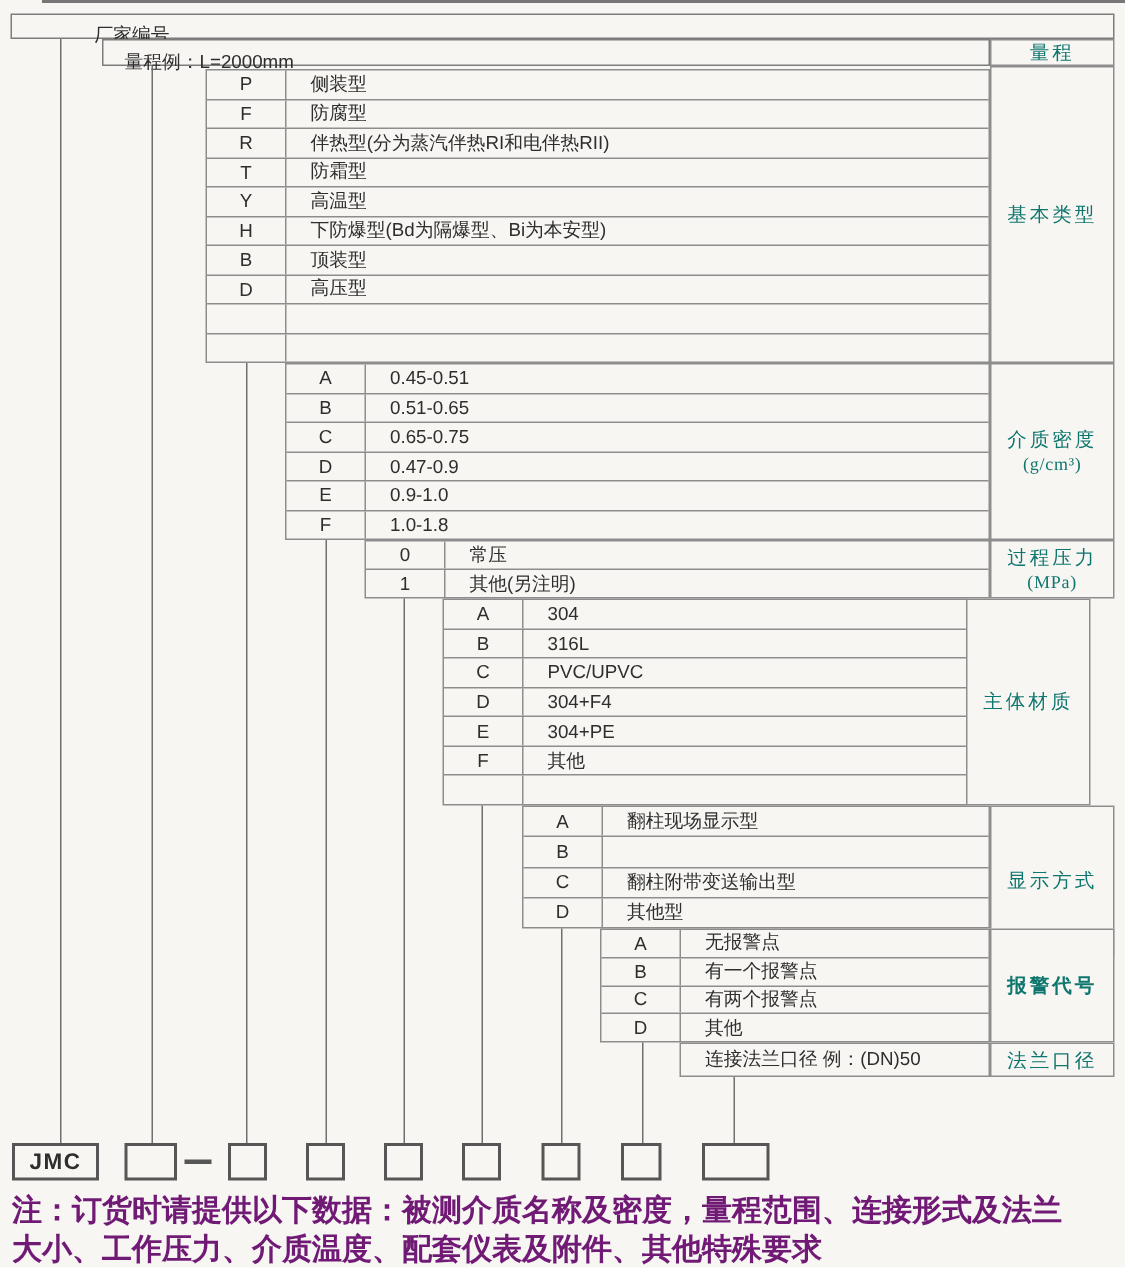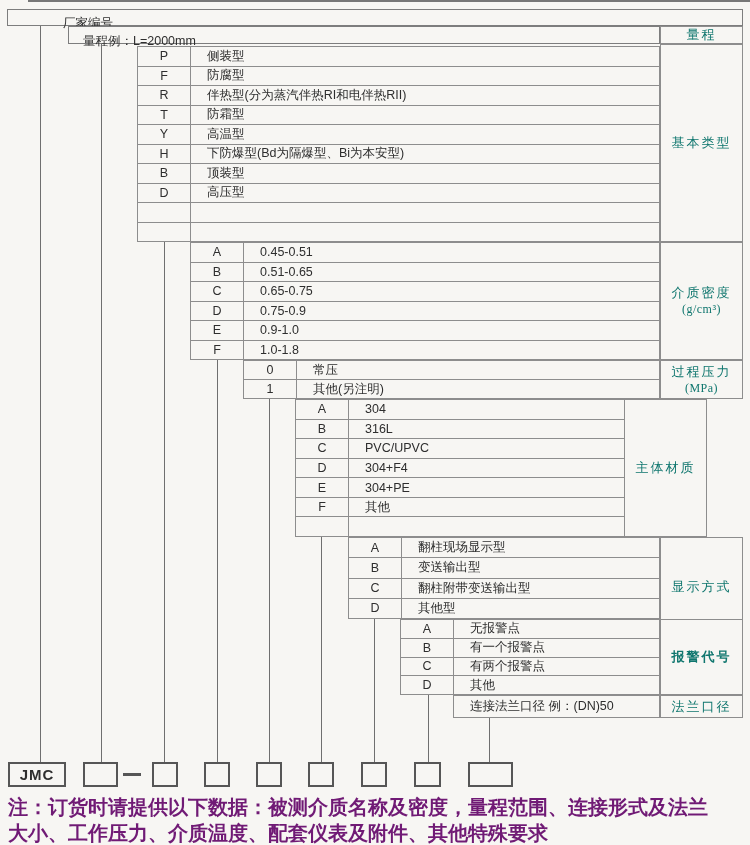--- a/index.html
+++ b/index.html
@@ -97,21 +97,21 @@
         <div class="srow">
           <div class="codecell">B</div>
           <div class="desccell">0.51-0.65</div>
         </div>
         <div class="srow">
           <div class="codecell">C</div>
           <div class="desccell">0.65-0.75</div>
         </div>
         <div class="srow">
           <div class="codecell">D</div>
-          <div class="desccell">0.75-0.9</div>
+          <div class="desccell">0.47-0.9</div>
         </div>
         <div class="srow">
           <div class="codecell">E</div>
           <div class="desccell">0.9-1.0</div>
         </div>
         <div class="srow">
           <div class="codecell">F</div>
           <div class="desccell">1.0-1.8</div>
         </div>
       </div>
@@ -155,21 +155,20 @@
           <div class="desccell"></div>
         </div>
       </div>
       <div class="section" style="left: 348px; top: 537px; width: 312px; height: 82px;">
         <div class="srow">
           <div class="codecell">A</div>
           <div class="desccell">翻柱现场显示型</div>
         </div>
         <div class="srow">
           <div class="codecell">B</div>
-          <div class="desccell">变送输出型</div>
         </div>
         <div class="srow">
           <div class="codecell">C</div>
           <div class="desccell">翻柱附带变送输出型</div>
         </div>
         <div class="srow">
           <div class="codecell">D</div>
           <div class="desccell">其他型</div>
         </div>
       </div>
@@ -202,21 +201,21 @@
         <span>基本类型</span>
       </div>
       <div class="labelcell" style="left: 660px; top: 242px; width: 83px; height: 118px;">
         <span>介质密度</span>
         <span class="unit">(g/cm³)</span>
       </div>
       <div class="labelcell" style="left: 660px; top: 360px; width: 83px; height: 39px; align-items: center;">
         <span>过程压力</span>
         <span class="unit">(MPa)</span>
       </div>
-      <div class="labelcell" style="left: 624px; top: 399px; width: 83px; height: 138px;">
+      <div class="labelcell" style="left: 644px; top: 399px; width: 83px; height: 138px;">
         <span>主体材质</span>
       </div>
       <div class="labelcell" style="left: 660px; top: 537px; width: 83px; height: 100px;">
         <span>显示方式</span>
       </div>
       <div class="labelcell" style="left: 660px; top: 619px; width: 83px; height: 76px; font-weight: bold;">
         <span>报警代号</span>
       </div>
       <div class="labelcell" style="left: 660px; top: 695px; width: 83px; height: 23px;">
         <span>法兰口径</span>

